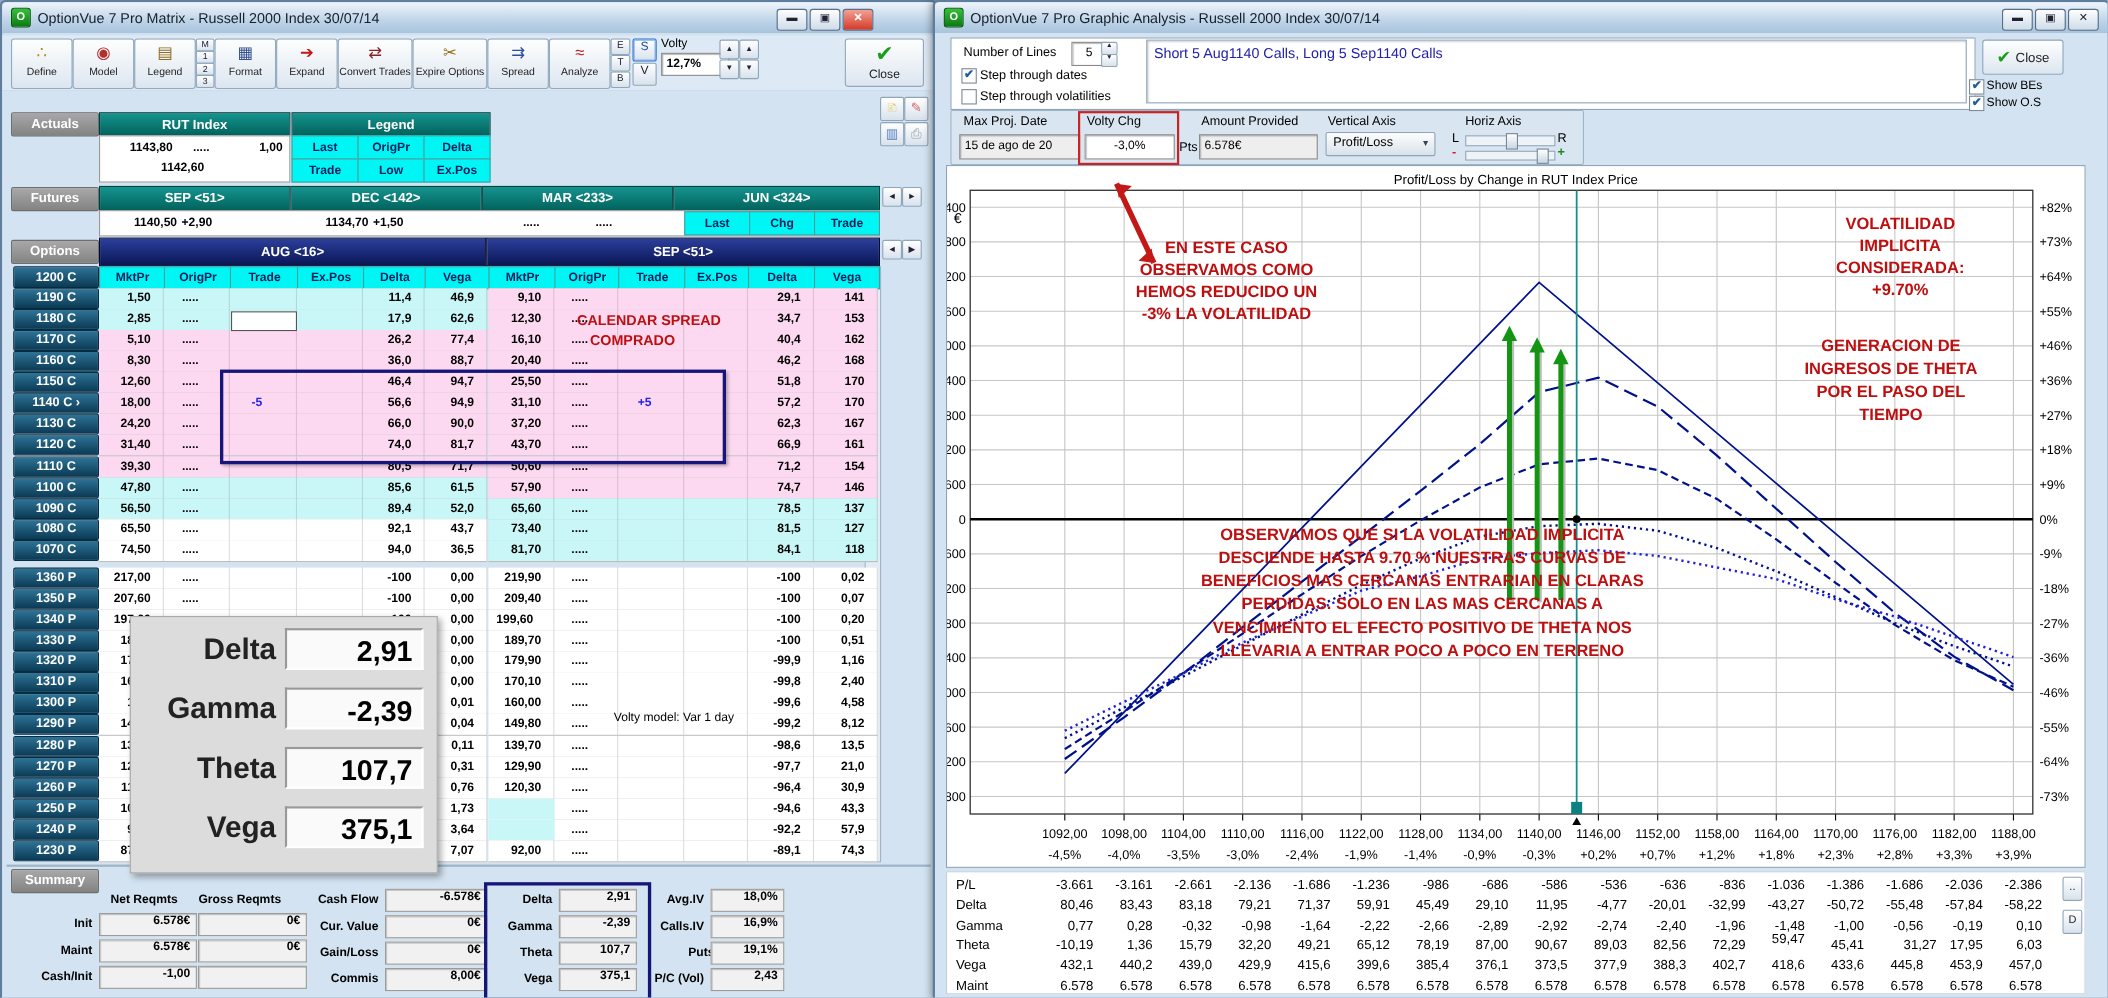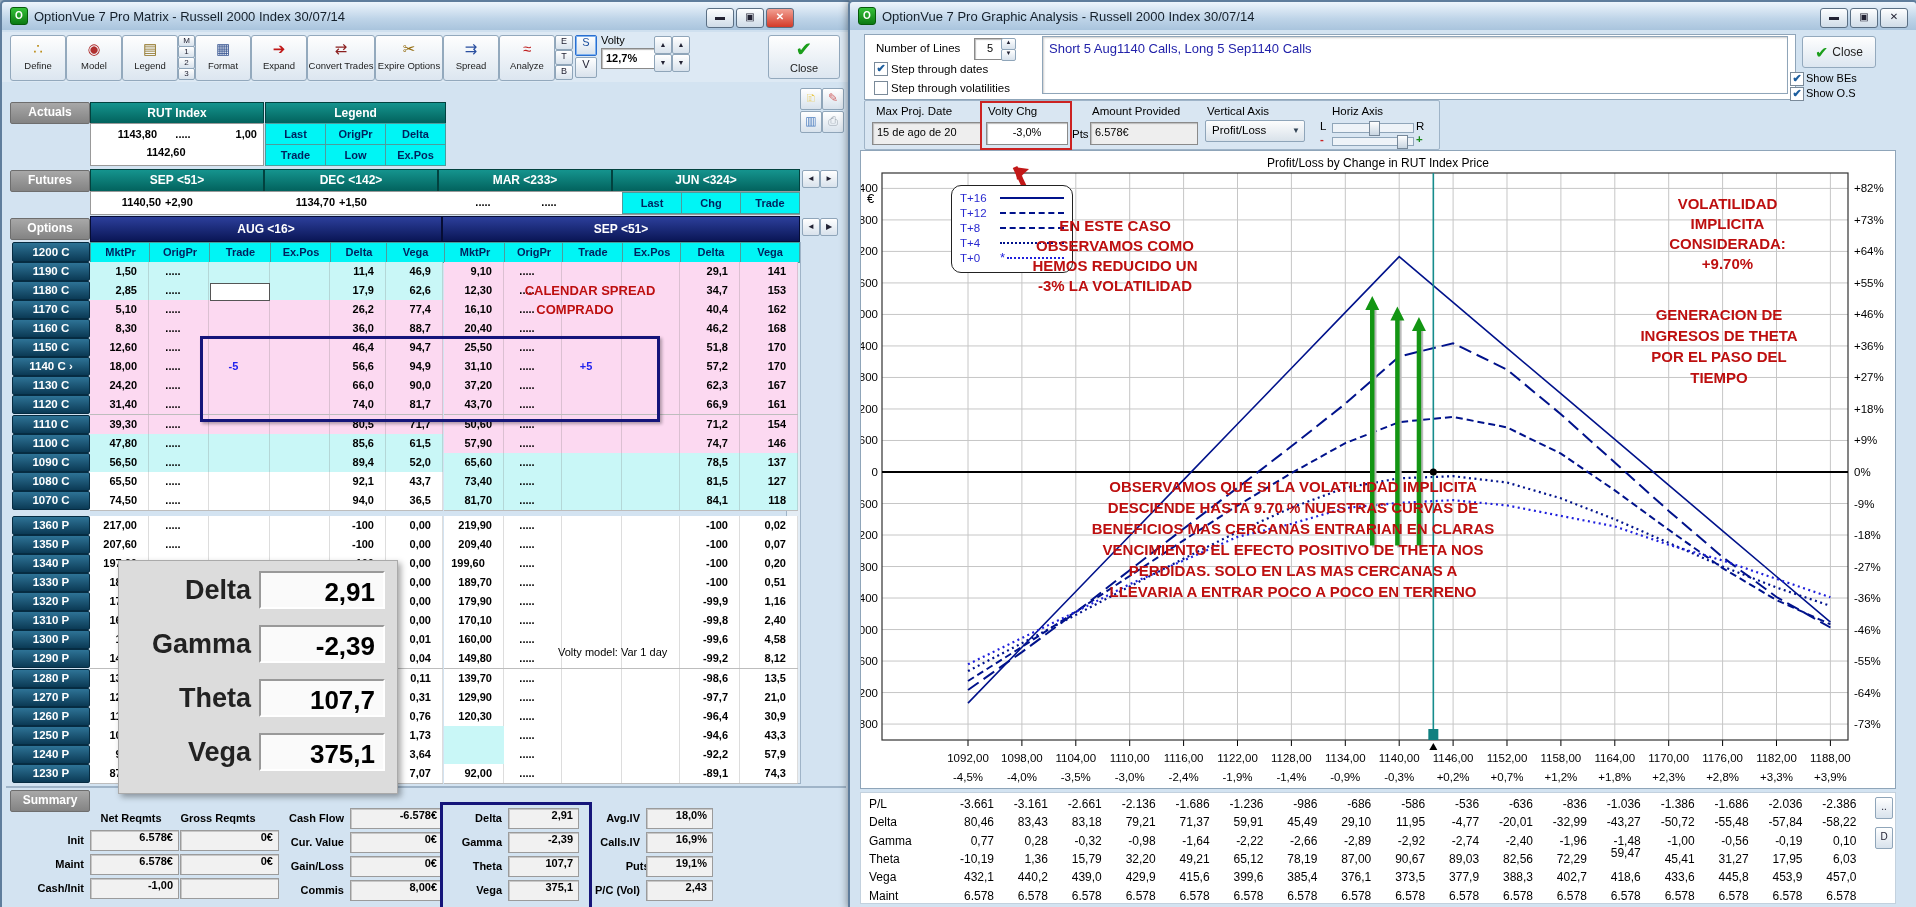--- a/index.html
+++ b/index.html
@@ -1081,43 +1081,20 @@
             <text x="753.7976" y="630" font-size="11.5" text-anchor="middle" fill="#000">+1,8%</text>
             <text x="807.6974" y="611" font-size="11.5" text-anchor="middle" fill="#000">1170,00</text>
             <text x="807.6974" y="630" font-size="11.5" text-anchor="middle" fill="#000">+2,3%</text>
             <text x="861.5971999999999" y="611" font-size="11.5" text-anchor="middle" fill="#000">1176,00</text>
             <text x="861.5971999999999" y="630" font-size="11.5" text-anchor="middle" fill="#000">+2,8%</text>
             <text x="915.497" y="611" font-size="11.5" text-anchor="middle" fill="#000">1182,00</text>
             <text x="915.497" y="630" font-size="11.5" text-anchor="middle" fill="#000">+3,3%</text>
             <text x="969.3968" y="611" font-size="11.5" text-anchor="middle" fill="#000">1188,00</text>
             <text x="969.3968" y="630" font-size="11.5" text-anchor="middle" fill="#000">+3,9%</text>
           </svg>
-          <div style="left: 90px; top: 34px; width: 122px; height: 88px; background: rgb(255, 255, 255); border: 1.5px solid rgb(34, 34, 34); border-radius: 10px; padding: 4px 8px; box-sizing: border-box; position: absolute;">
-            <div style="display: flex; align-items: center; height: 15px;">
-              <div style="width: 38px; font-size: 11.5px; color: rgb(42, 42, 208);">T+16</div>
-              <div style="flex: 1 1 0%; border-top: 2px solid rgb(0, 18, 139); margin-left: 2px;"></div>
-            </div>
-            <div style="display: flex; align-items: center; height: 15px;">
-              <div style="width: 38px; font-size: 11.5px; color: rgb(42, 42, 208);">T+12</div>
-              <div style="flex: 1 1 0%; border-top: 2px dashed rgb(0, 18, 139); margin-left: 2px;"></div>
-            </div>
-            <div style="display: flex; align-items: center; height: 15px;">
-              <div style="width: 38px; font-size: 11.5px; color: rgb(42, 42, 208);">T+8</div>
-              <div style="flex: 1 1 0%; border-top: 2px dashed rgb(0, 18, 139); margin-left: 2px;"></div>
-            </div>
-            <div style="display: flex; align-items: center; height: 15px;">
-              <div style="width: 38px; font-size: 11.5px; color: rgb(42, 42, 208);">T+4</div>
-              <div style="flex: 1 1 0%; border-top: 2px dotted rgb(0, 18, 139); margin-left: 2px;"></div>
-            </div>
-            <div style="display: flex; align-items: center; height: 15px;">
-              <div style="width: 38px; font-size: 11.5px; color: rgb(42, 42, 208);">T+0</div>
-              <div style="color: rgb(32, 32, 221); font-size: 13px; margin-left: 2px; order: 0;">*</div>
-              <div style="flex: 1 1 0%; border-top: 2px dotted rgb(32, 32, 221); margin-left: 2px;"></div>
-            </div>
-          </div>
         </div>
         <div class="redtxt" style="position: absolute; left: 160px; top: 186px; width: 210px; font-size: 15px; line-height: 20px;">
           <div>EN ESTE CASO</div>
           <div>OBSERVAMOS COMO</div>
           <div>HEMOS REDUCIDO UN</div>
           <div>-3% LA VOLATILIDAD</div>
         </div>
         <div class="redtxt" style="position: absolute; left: 790px; top: 164px; width: 175px; font-size: 15px; line-height: 20px;">
           <div>VOLATILIDAD</div>
           <div>IMPLICITA</div>
@@ -1127,22 +1104,22 @@
         <div class="redtxt" style="position: absolute; left: 764px; top: 274px; width: 210px; font-size: 15px; line-height: 21px;">
           <div>GENERACION DE</div>
           <div>INGRESOS DE THETA</div>
           <div>POR EL PASO DEL</div>
           <div>TIEMPO</div>
         </div>
         <div class="redtxt" style="position: absolute; left: 162px; top: 446px; width: 562px; font-size: 15px; line-height: 21px;">
           <div>OBSERVAMOS QUE SI LA VOLATILIDAD IMPLICITA</div>
           <div>DESCIENDE HASTA 9.70 % NUESTRAS CURVAS DE</div>
           <div>BENEFICIOS MAS CERCANAS ENTRARIAN EN CLARAS</div>
+          <div>PERDIDAS. SOLO EN LAS MAS CERCANAS A</div>
           <div>VENCIMIENTO EL EFECTO POSITIVO DE THETA NOS</div>
-          <div>PERDIDAS. SOLO EN LAS MAS CERCANAS A</div>
           <div>LLEVARIA A ENTRAR POCO A POCO EN TERRENO</div>
         </div>
         <div class="panel" style="position: absolute; left: 10px; top: 762px; width: 1034px; height: 110px; border-color: rgb(195, 209, 222);">
           <div class="bt-row-label" style="position: absolute; left: 8px; top: 4px; width: 44px;">P/L</div>
           <div class="bt-cell" style="position: absolute; left: 77px; top: 4px; width: 56px;">-3.661</div>
           <div class="bt-cell" style="position: absolute; left: 130.9px; top: 4px; width: 56px;">-3.161</div>
           <div class="bt-cell" style="position: absolute; left: 184.8px; top: 4px; width: 56px;">-2.661</div>
           <div class="bt-cell" style="position: absolute; left: 238.699px; top: 4px; width: 56px;">-2.136</div>
           <div class="bt-cell" style="position: absolute; left: 292.599px; top: 4px; width: 56px;">-1.686</div>
           <div class="bt-cell" style="position: absolute; left: 346.499px; top: 4px; width: 56px;">-1.236</div>
@@ -1201,21 +1178,21 @@
           <div class="bt-cell" style="position: absolute; left: 292.599px; top: 58.9px; width: 56px;">49,21</div>
           <div class="bt-cell" style="position: absolute; left: 346.499px; top: 58.9px; width: 56px;">65,12</div>
           <div class="bt-cell" style="position: absolute; left: 400.399px; top: 58.9px; width: 56px;">78,19</div>
           <div class="bt-cell" style="position: absolute; left: 454.299px; top: 58.9px; width: 56px;">87,00</div>
           <div class="bt-cell" style="position: absolute; left: 508.198px; top: 58.9px; width: 56px;">90,67</div>
           <div class="bt-cell" style="position: absolute; left: 562.098px; top: 58.9px; width: 56px;">89,03</div>
           <div class="bt-cell" style="position: absolute; left: 615.998px; top: 58.9px; width: 56px;">82,56</div>
           <div class="bt-cell" style="position: absolute; left: 669.898px; top: 58.9px; width: 56px;">72,29</div>
           <div class="bt-cell" style="position: absolute; left: 723.798px; top: 53px; width: 56px;">59,47</div>
           <div class="bt-cell" style="position: absolute; left: 777.697px; top: 58.9px; width: 56px;">45,41</div>
-          <div class="bt-cell" style="position: absolute; left: 831.597px; top: 58.9px; width: 56px;">31,27</div>
+          <div class="bt-cell" style="position: absolute; left: 831.597px; top: 58.9px; width: 56px; padding-left: 12px;">31,27</div>
           <div class="bt-cell" style="position: absolute; left: 885.497px; top: 58.9px; width: 56px;">17,95</div>
           <div class="bt-cell" style="position: absolute; left: 939.397px; top: 58.9px; width: 56px;">6,03</div>
           <div class="bt-row-label" style="position: absolute; left: 8px; top: 77.2px; width: 44px;">Vega</div>
           <div class="bt-cell" style="position: absolute; left: 77px; top: 77.2px; width: 56px;">432,1</div>
           <div class="bt-cell" style="position: absolute; left: 130.9px; top: 77.2px; width: 56px;">440,2</div>
           <div class="bt-cell" style="position: absolute; left: 184.8px; top: 77.2px; width: 56px;">439,0</div>
           <div class="bt-cell" style="position: absolute; left: 238.699px; top: 77.2px; width: 56px;">429,9</div>
           <div class="bt-cell" style="position: absolute; left: 292.599px; top: 77.2px; width: 56px;">415,6</div>
           <div class="bt-cell" style="position: absolute; left: 346.499px; top: 77.2px; width: 56px;">399,6</div>
           <div class="bt-cell" style="position: absolute; left: 400.399px; top: 77.2px; width: 56px;">385,4</div>

